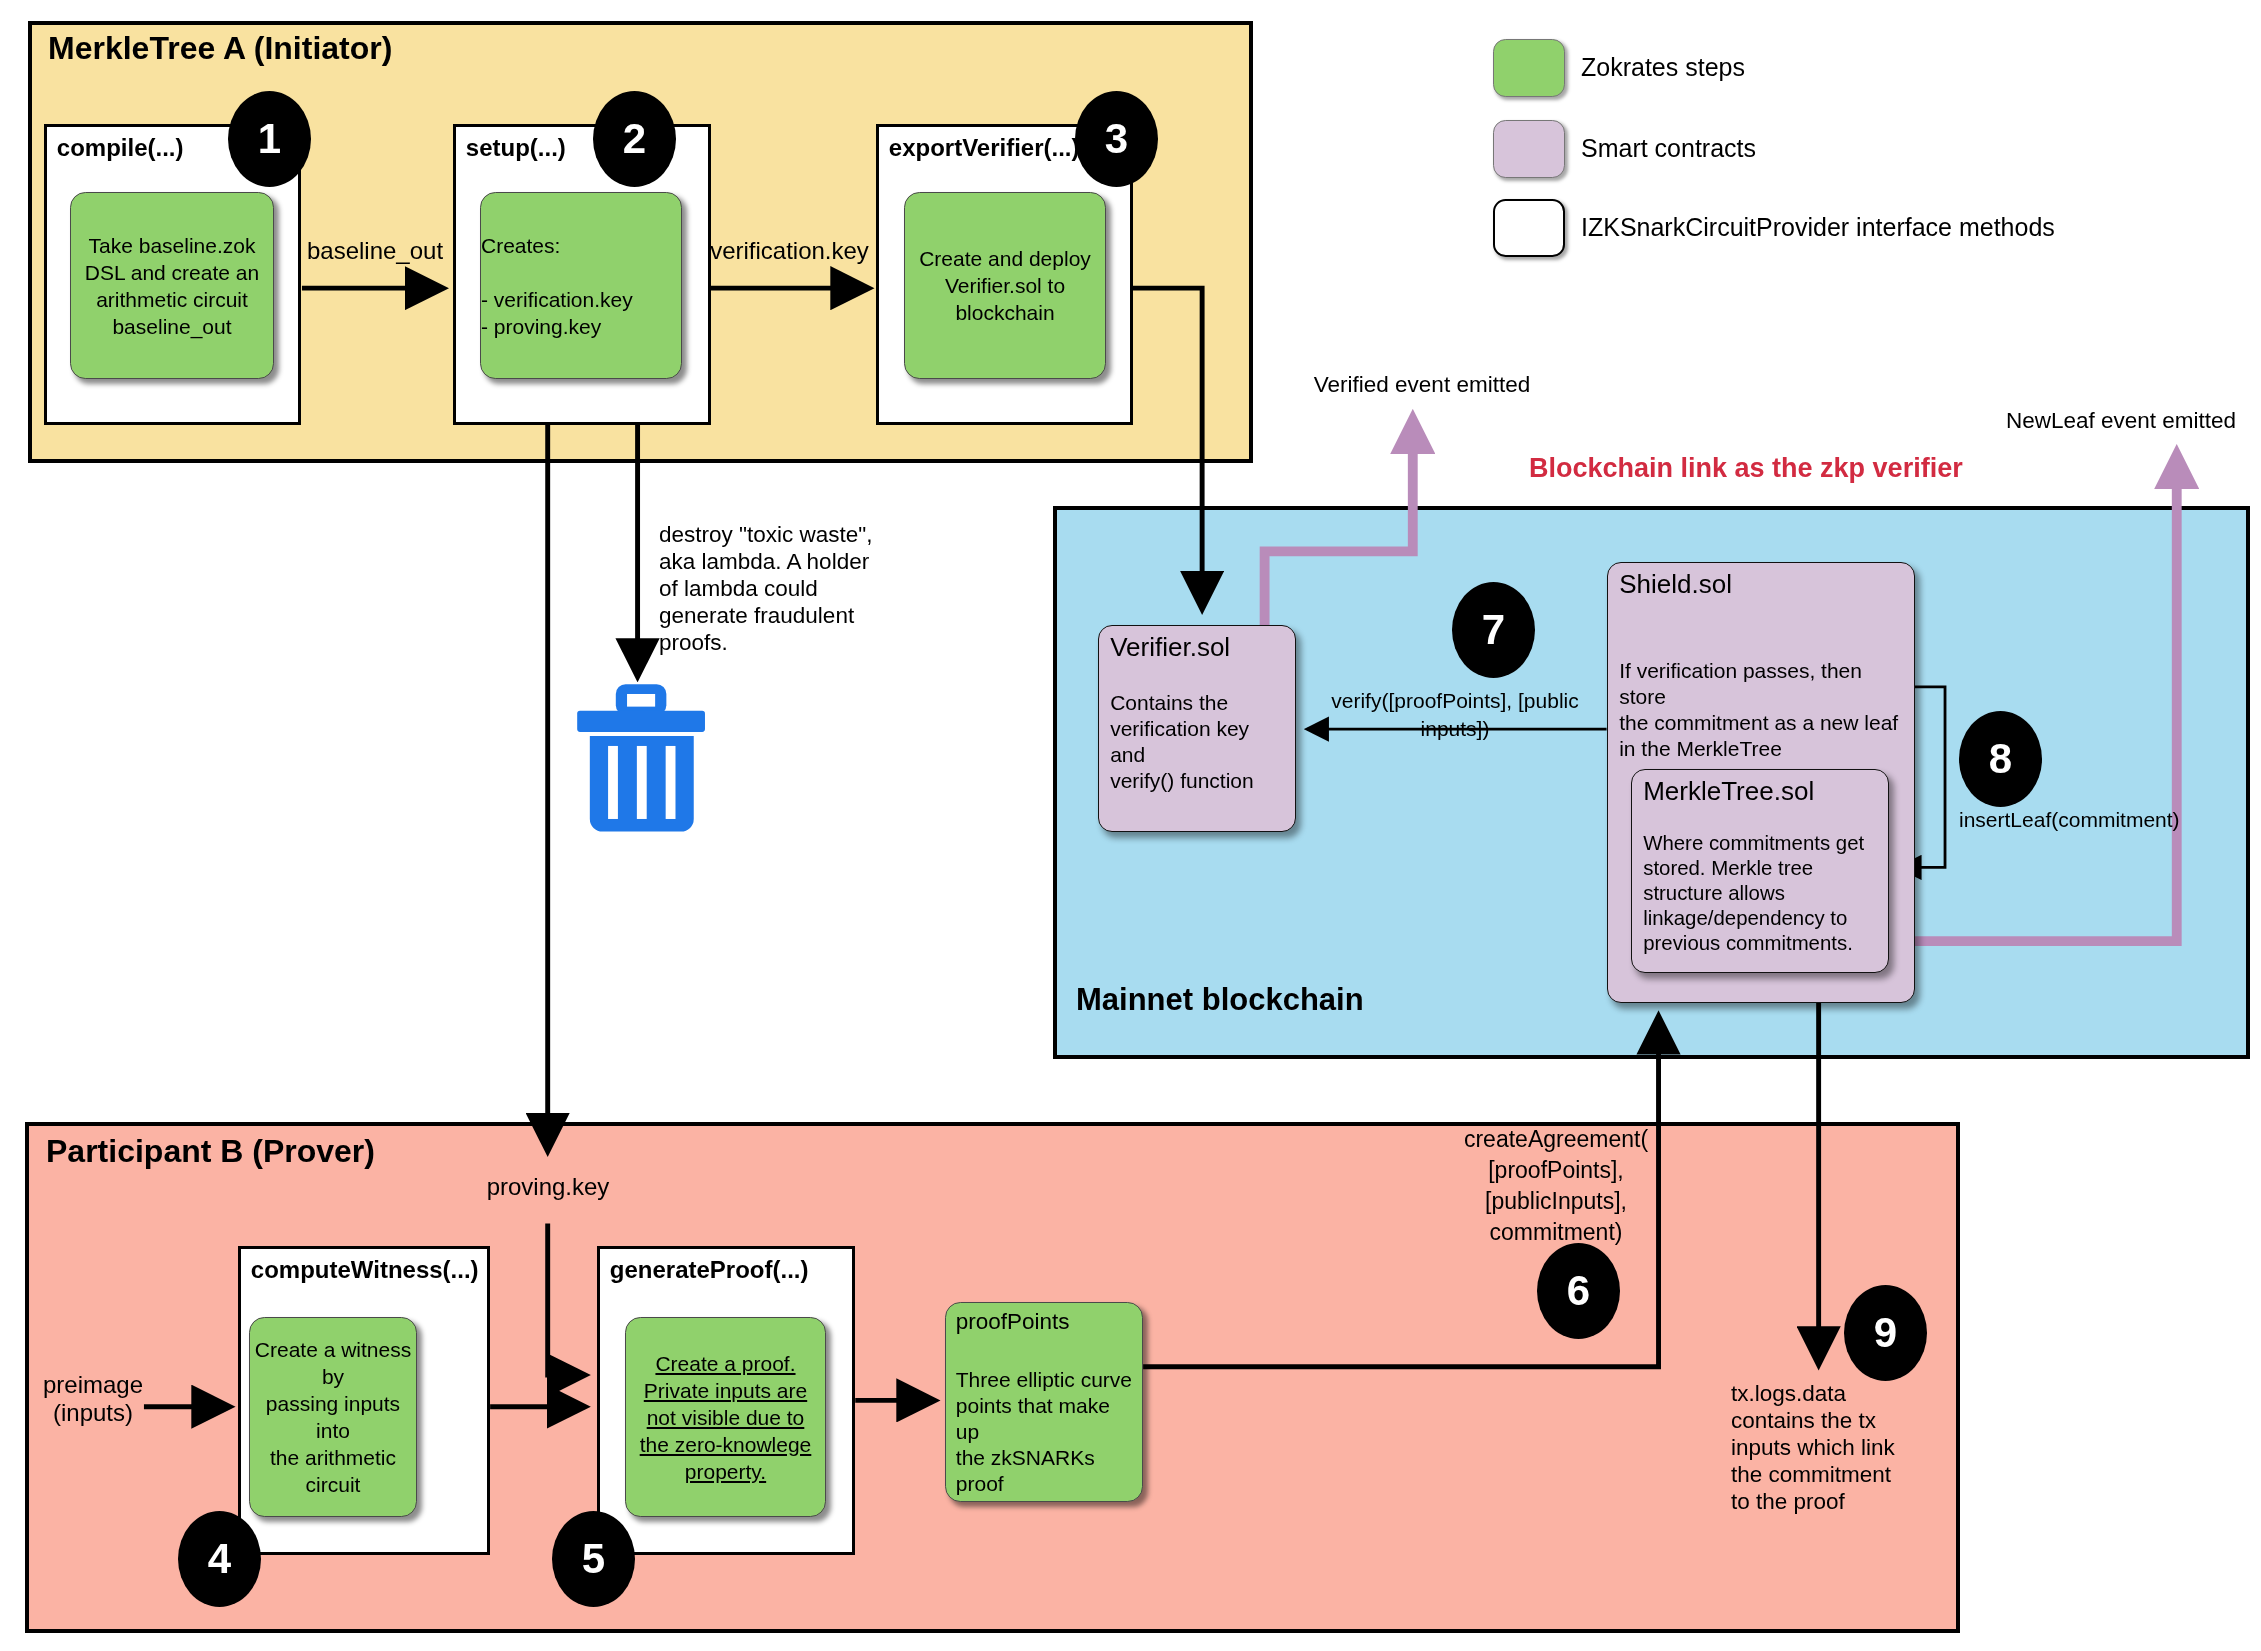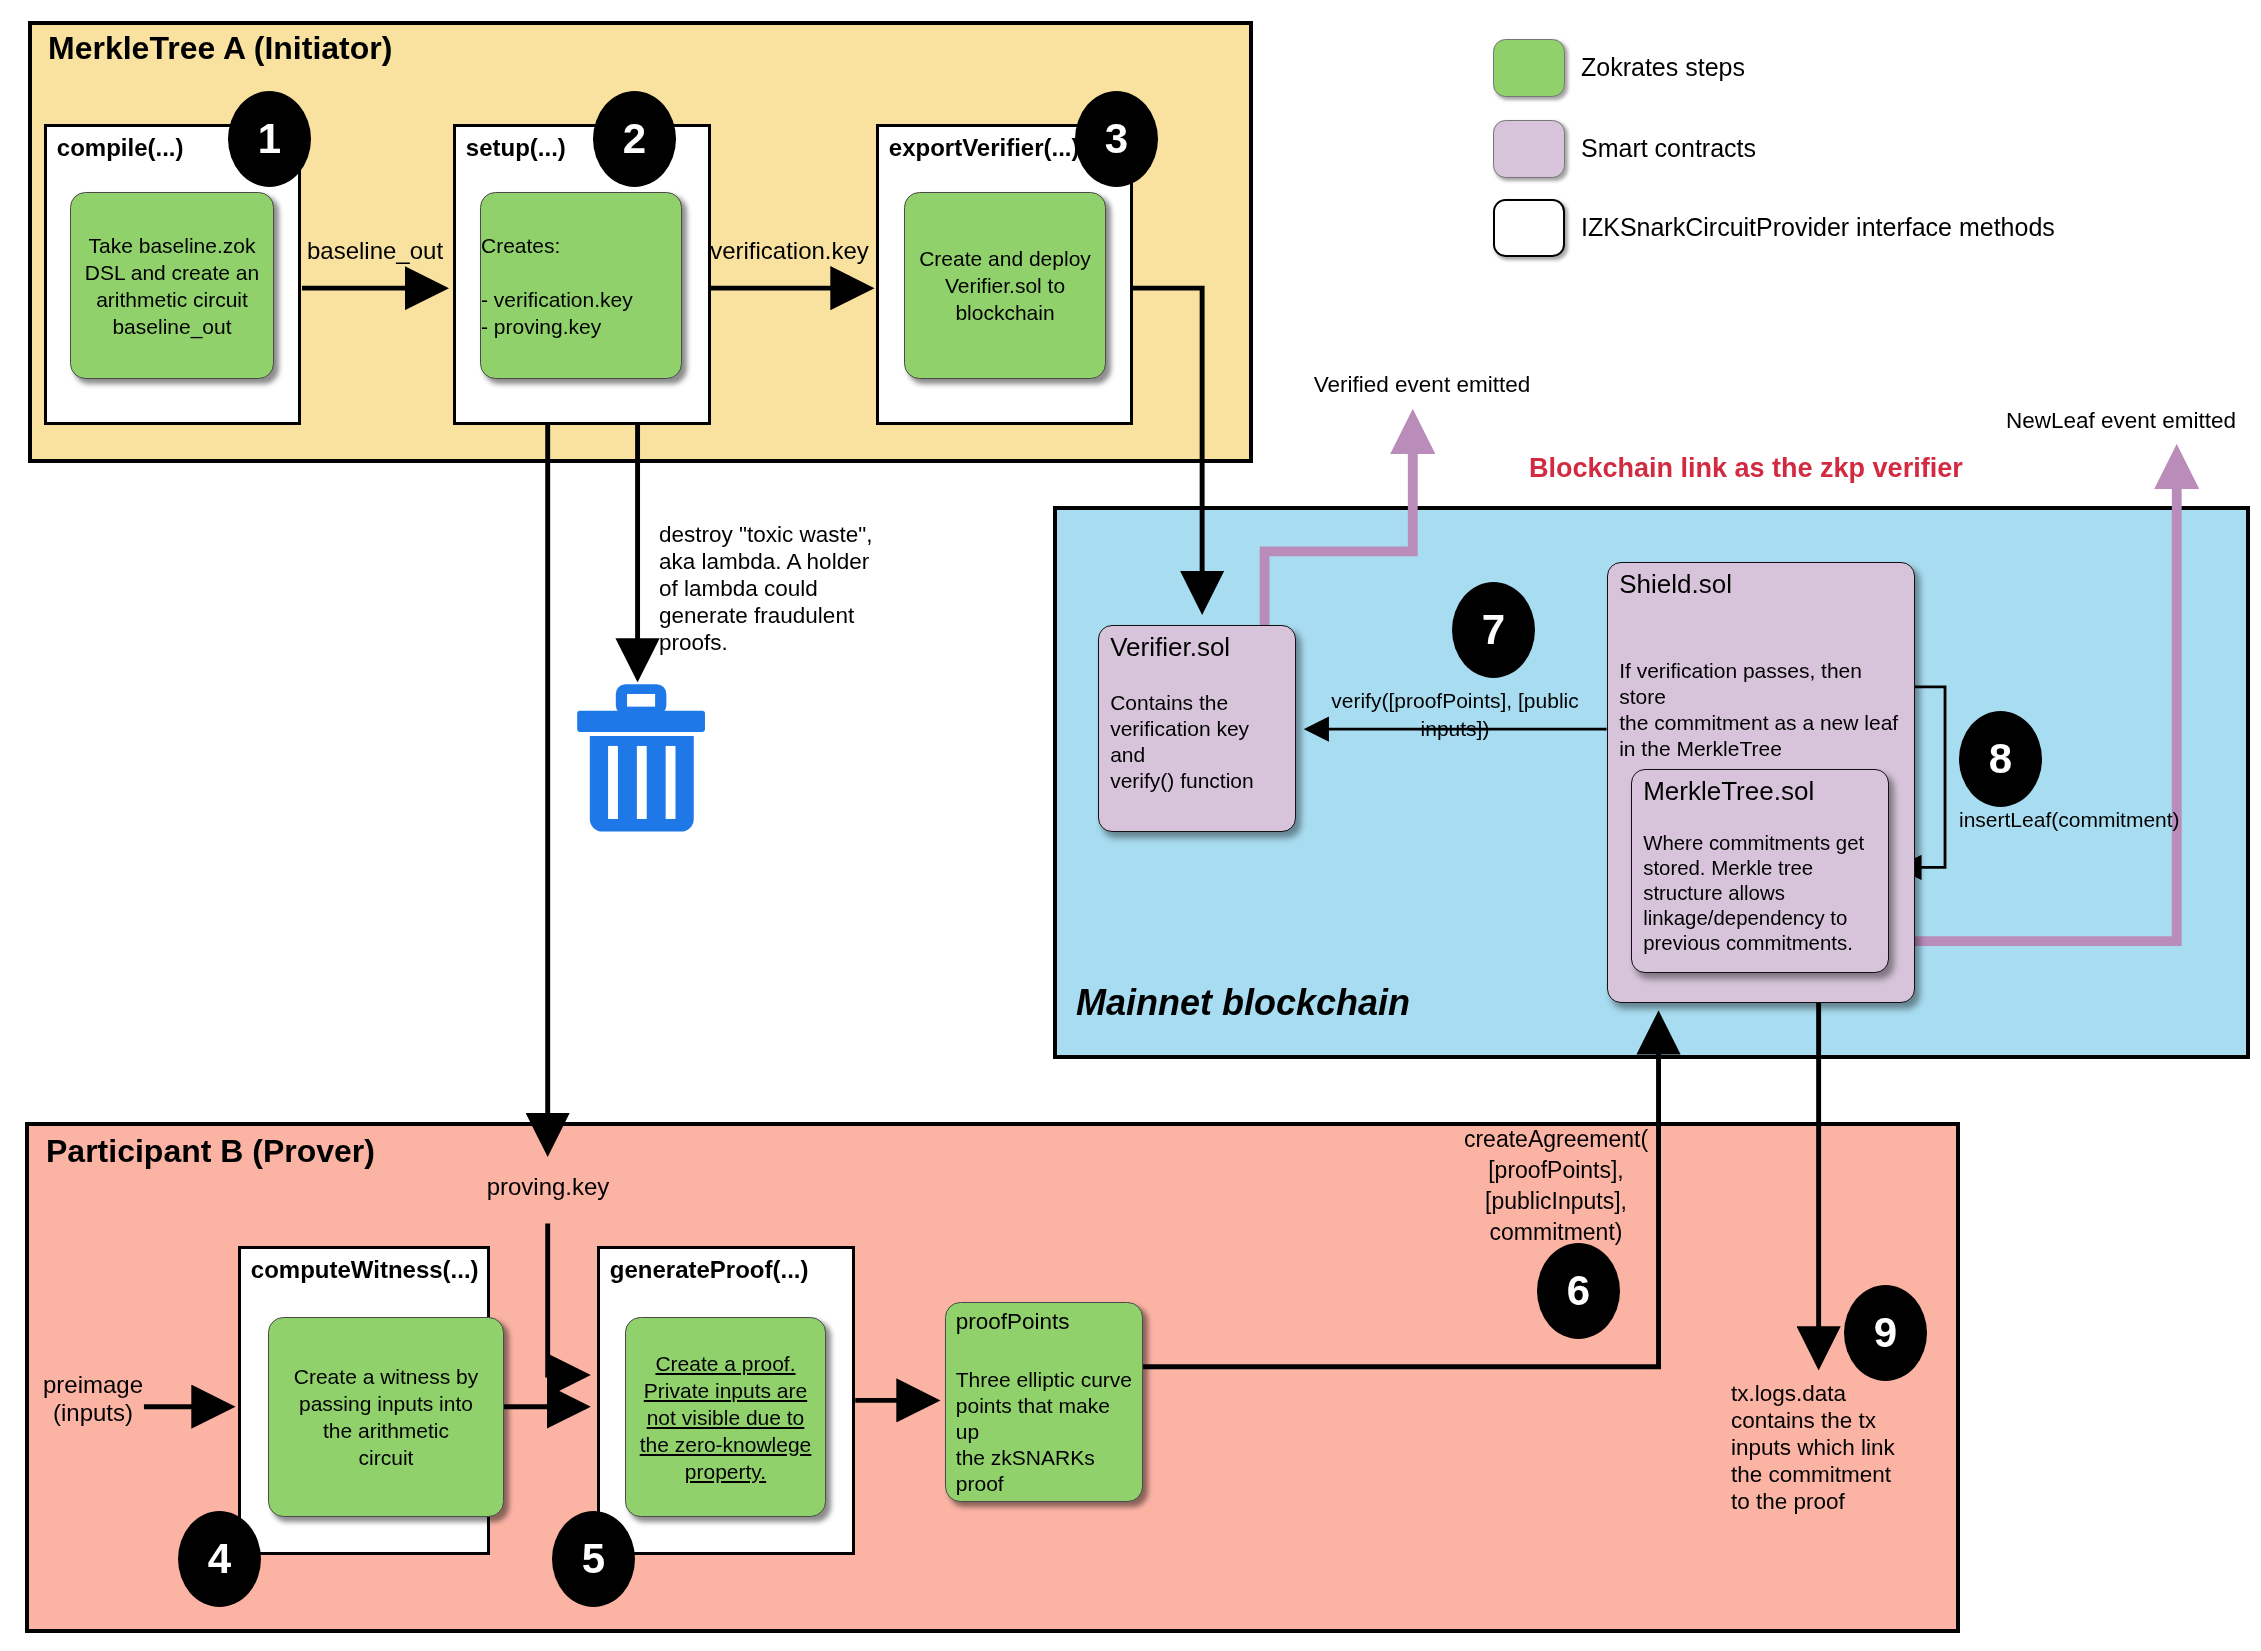--- a/index.html
+++ b/index.html
@@ -20,21 +20,21 @@
   .purple-box{position:absolute;background:var(--contract-purple);border:1.4px solid #111;
               border-radius:14px;box-shadow:4.9px 5.6px 6.3px rgba(0,0,0,.4);box-sizing:border-box;}
   .pbox-title{padding:5.6px 0 0 11.2px;font-size:26px;}
   .pbox-desc{padding:0 9.8px 0 11.2px;font-size:21px;line-height:26px;white-space:pre-line;}
   .badge{position:absolute;width:83px;height:96px;background:#000;border-radius:50%;
          color:#fff;font-weight:bold;font-size:42px;display:flex;align-items:center;justify-content:center;}
   .lbl{position:absolute;font-size:22.5px;line-height:28px;white-space:pre-line;}
   .lbl.center{text-align:center;}
   .lbl.small{font-size:21px;}
   .red-heading{position:absolute;font-weight:bold;font-size:27px;color:var(--red-title);}
-  .mainnet-title{position:absolute;font-weight:bold;font-size:36px;font-style:italic;}
+  .mainnet-title{position:absolute;font-weight:bold;font-size:31px;}
   .legend-swatch{position:absolute;width:72px;height:58px;border-radius:12.6px;box-sizing:border-box;
                  border:1.4px solid #777;box-shadow:2.1px 2.8px 3.5px rgba(0,0,0,.35);}
   .legend-label{position:absolute;font-size:25px;}
   svg.connectors{position:absolute;left:0;top:0;z-index:2;pointer-events:none;}
   .layer1{z-index:1;} .layer3{z-index:3;}
 </style>
 </head>
 <body>
 
 <div class="canvas">
@@ -165,21 +165,21 @@
   <div class="lbl center layer3" style="left:28px;top:1371px;width:130px;font-size:24px;">preimage
 (inputs)</div>
 
   <div class="method-box layer3" style="left:238px;top:1246px;width:252px;height:309px;">
     <div class="method-title">computeWitness(...)</div>
   </div>
   <div class="method-box layer3" style="left:597px;top:1246px;width:258px;height:309px;">
     <div class="method-title">generateProof(...)</div>
   </div>
 
-  <div class="green-note layer3" style="left:268px;top:1317px;width:236px;height:200px;">Create a witness by
+  <div class="green-note layer3" style="left:249px;top:1317px;width:168px;height:200px;">Create a witness by
 passing inputs into
 the arithmetic
 circuit</div>
   <div class="green-note layer3" style="left:625px;top:1317px;width:201px;height:200px;text-decoration:underline;">Create a proof.
 Private inputs are
 not visible due to
 the zero-knowlege
 property.</div>
 
   <div class="green-plain layer3" style="left:945px;top:1302px;width:198px;height:200px;">

